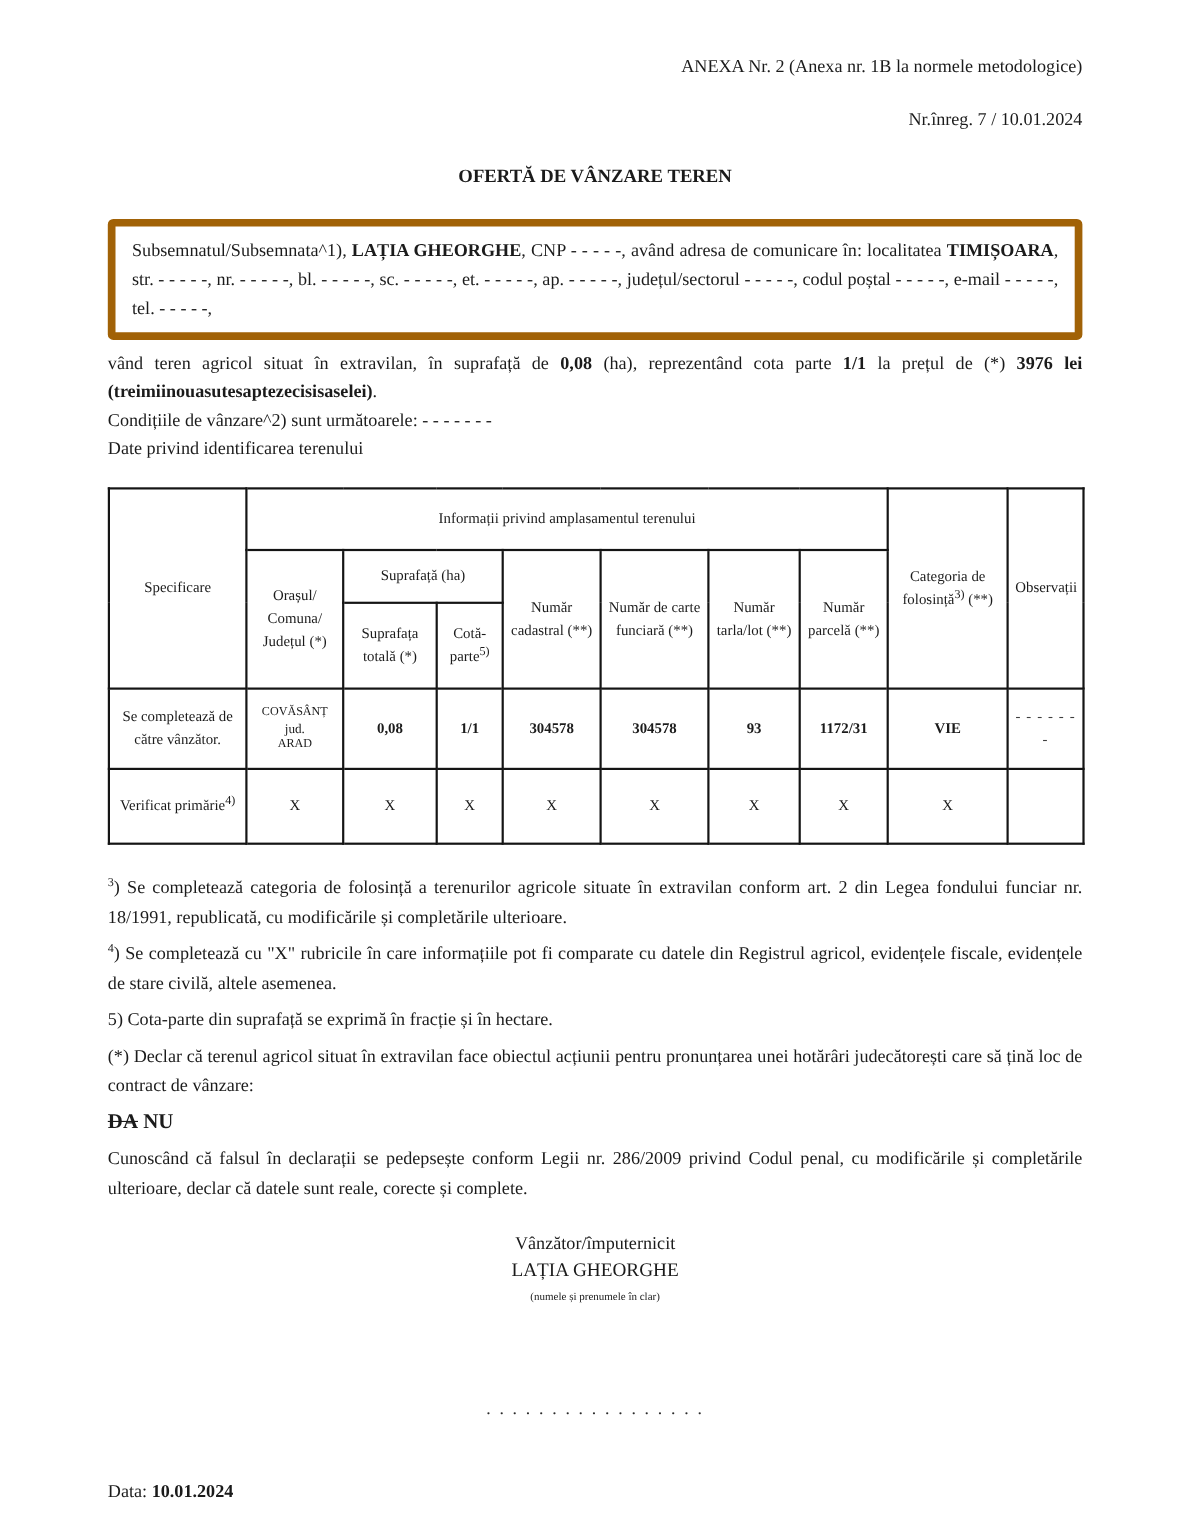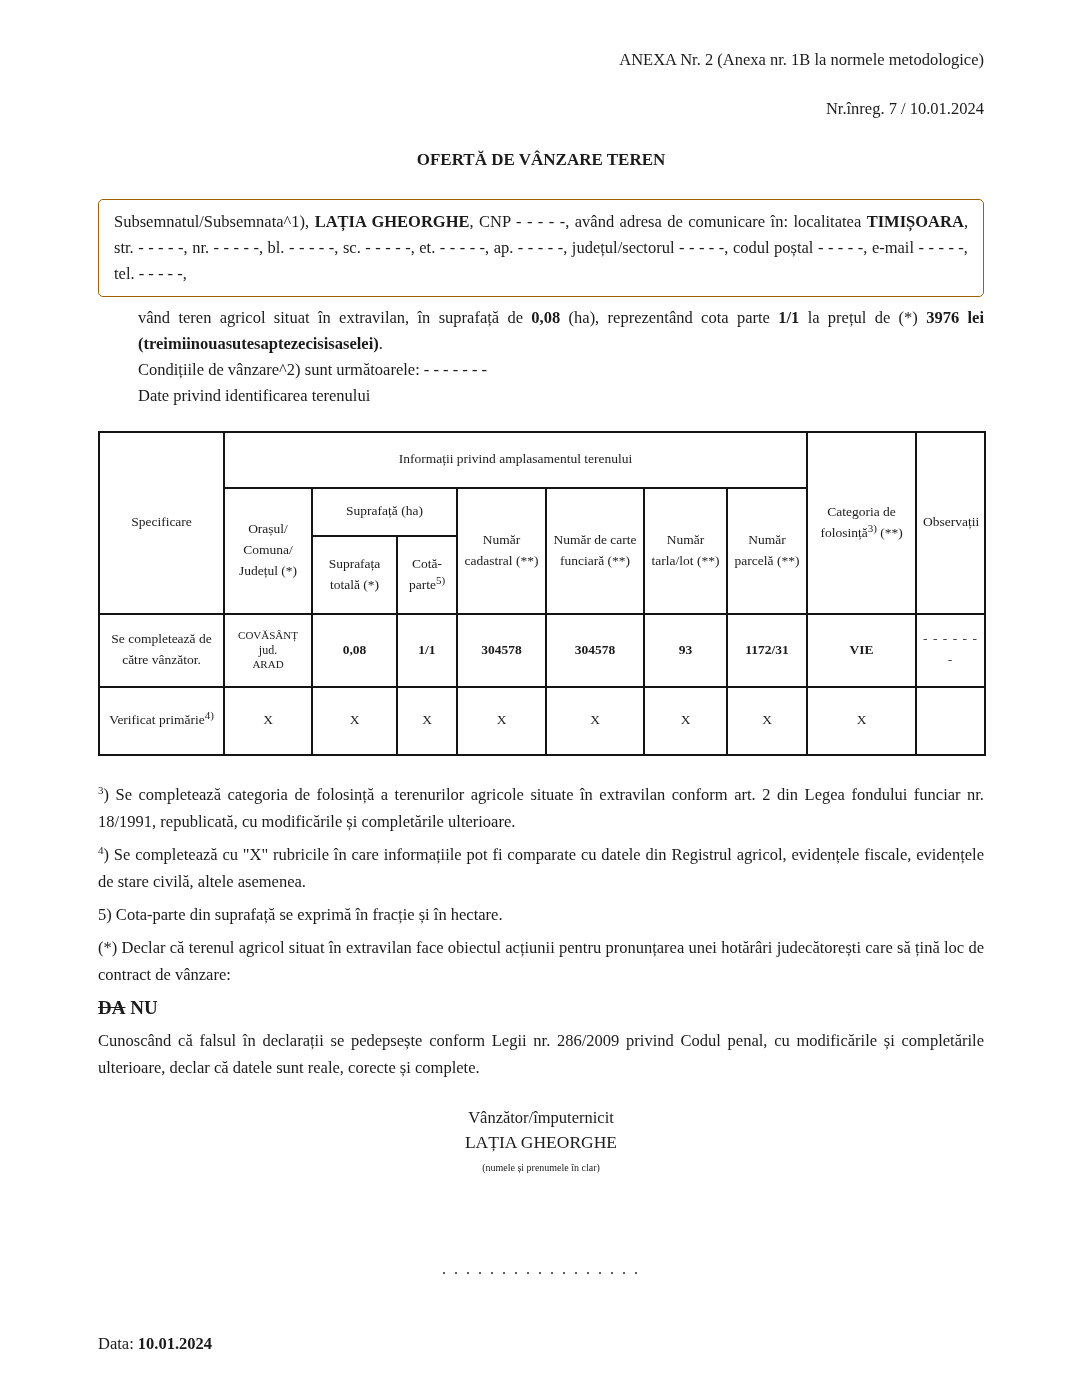--- a/index.html
+++ b/index.html
@@ -6,24 +6,24 @@
   body{
     width:1082px;height:1400px;overflow:hidden;
     font-family:"Liberation Serif","DejaVu Serif",serif;
     color:#1b1b1b;-webkit-font-smoothing:antialiased;
   }
   .page{box-sizing:border-box;width:1082px;height:1400px;padding:50px 98px 16px 98px;}
   .right{text-align:right;font-size:16.5px;line-height:1.2;}
   .nrinreg{margin-top:29px;}
   .doc-title{margin-top:31px;text-align:center;font-weight:bold;font-size:17px;}
   .intro-box{
-    margin-top:29px;border:1px solid #a16207;border-radius:5px;
+    margin-top:29px;border:7px solid #a16207;border-radius:5px;
     padding:9px 15px;font-size:16.5px;line-height:26px;text-align:justify;
   }
-  .para{font-size:16.5px;line-height:26px;text-align:justify;margin-left:40px;}
+  .para{font-size:16.5px;line-height:26px;text-align:justify;}
   .p-sale{margin-top:8px;}
   .footn{margin-top:6px;font-size:16.5px;line-height:27px;text-align:justify;}
   .fn-first{margin-top:25px;}
   sup{font-size:11px;line-height:0;vertical-align:super;}
   
   table.land{border-collapse:collapse;table-layout:fixed;width:886px;margin-top:22px;}
   table.land td{
     border:2px solid #141414;font-size:13.5px;text-align:center;
     vertical-align:middle;padding:3px 6px;line-height:1.55;overflow:hidden;
   }

